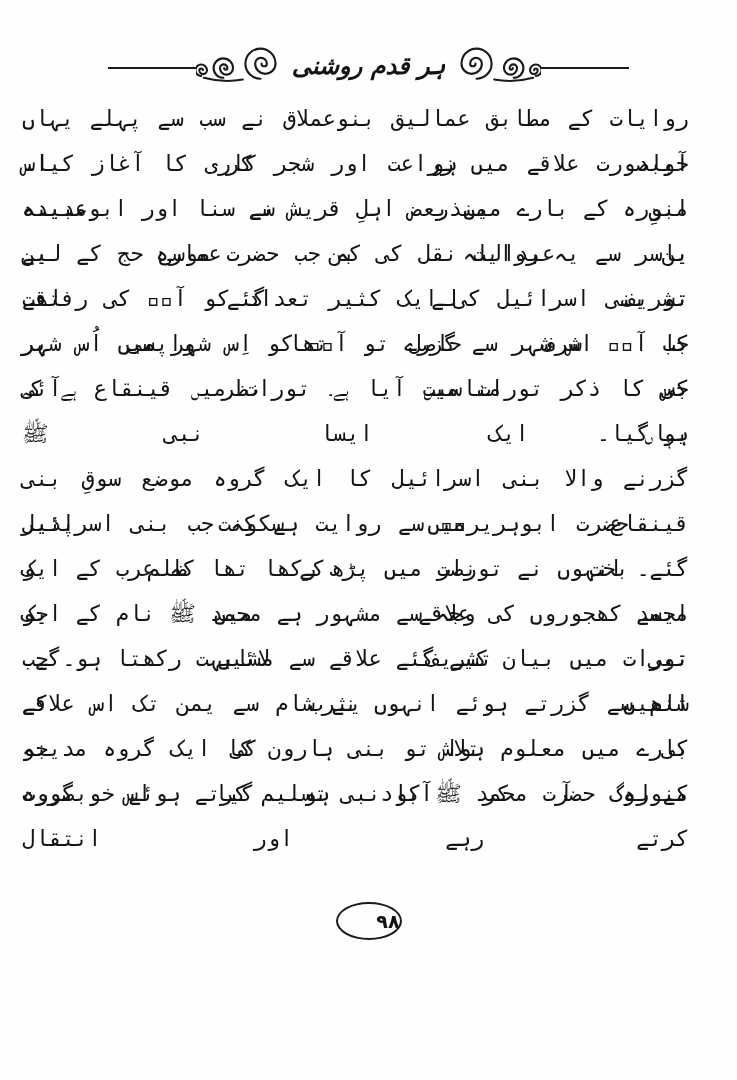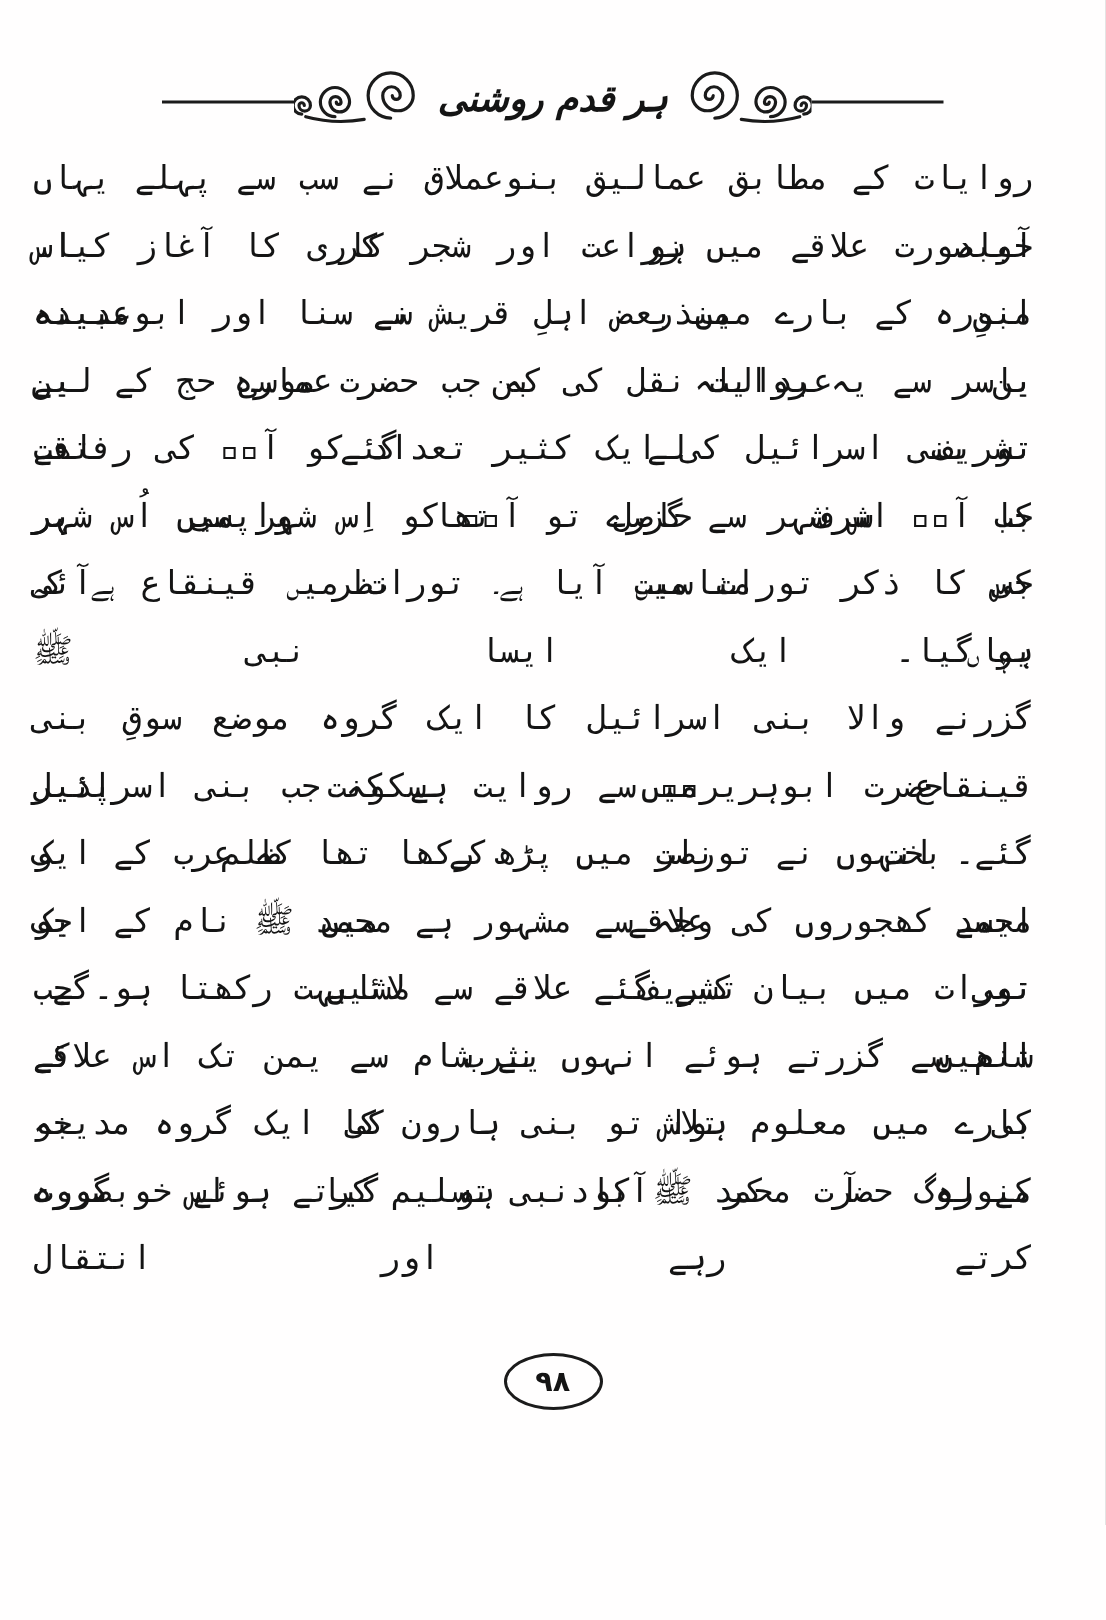--- a/index.html
+++ b/index.html
@@ -72,21 +72,21 @@
     display: flex;
     justify-content: center;
   }
   .page-number-oval {
     width: 62px;
     height: 34px;
     border: 2.5px solid #1b1b1b;
     border-radius: 50%;
     display: flex;
     align-items: center;
-    justify-content: center;
+    justify-content: flex-end;
   }
   .page-number-oval span {
     font-size: 19px;
     font-weight: bold;
     line-height: 1;
     direction: rtl;
   }
 </style>
 </head>
 <body>

